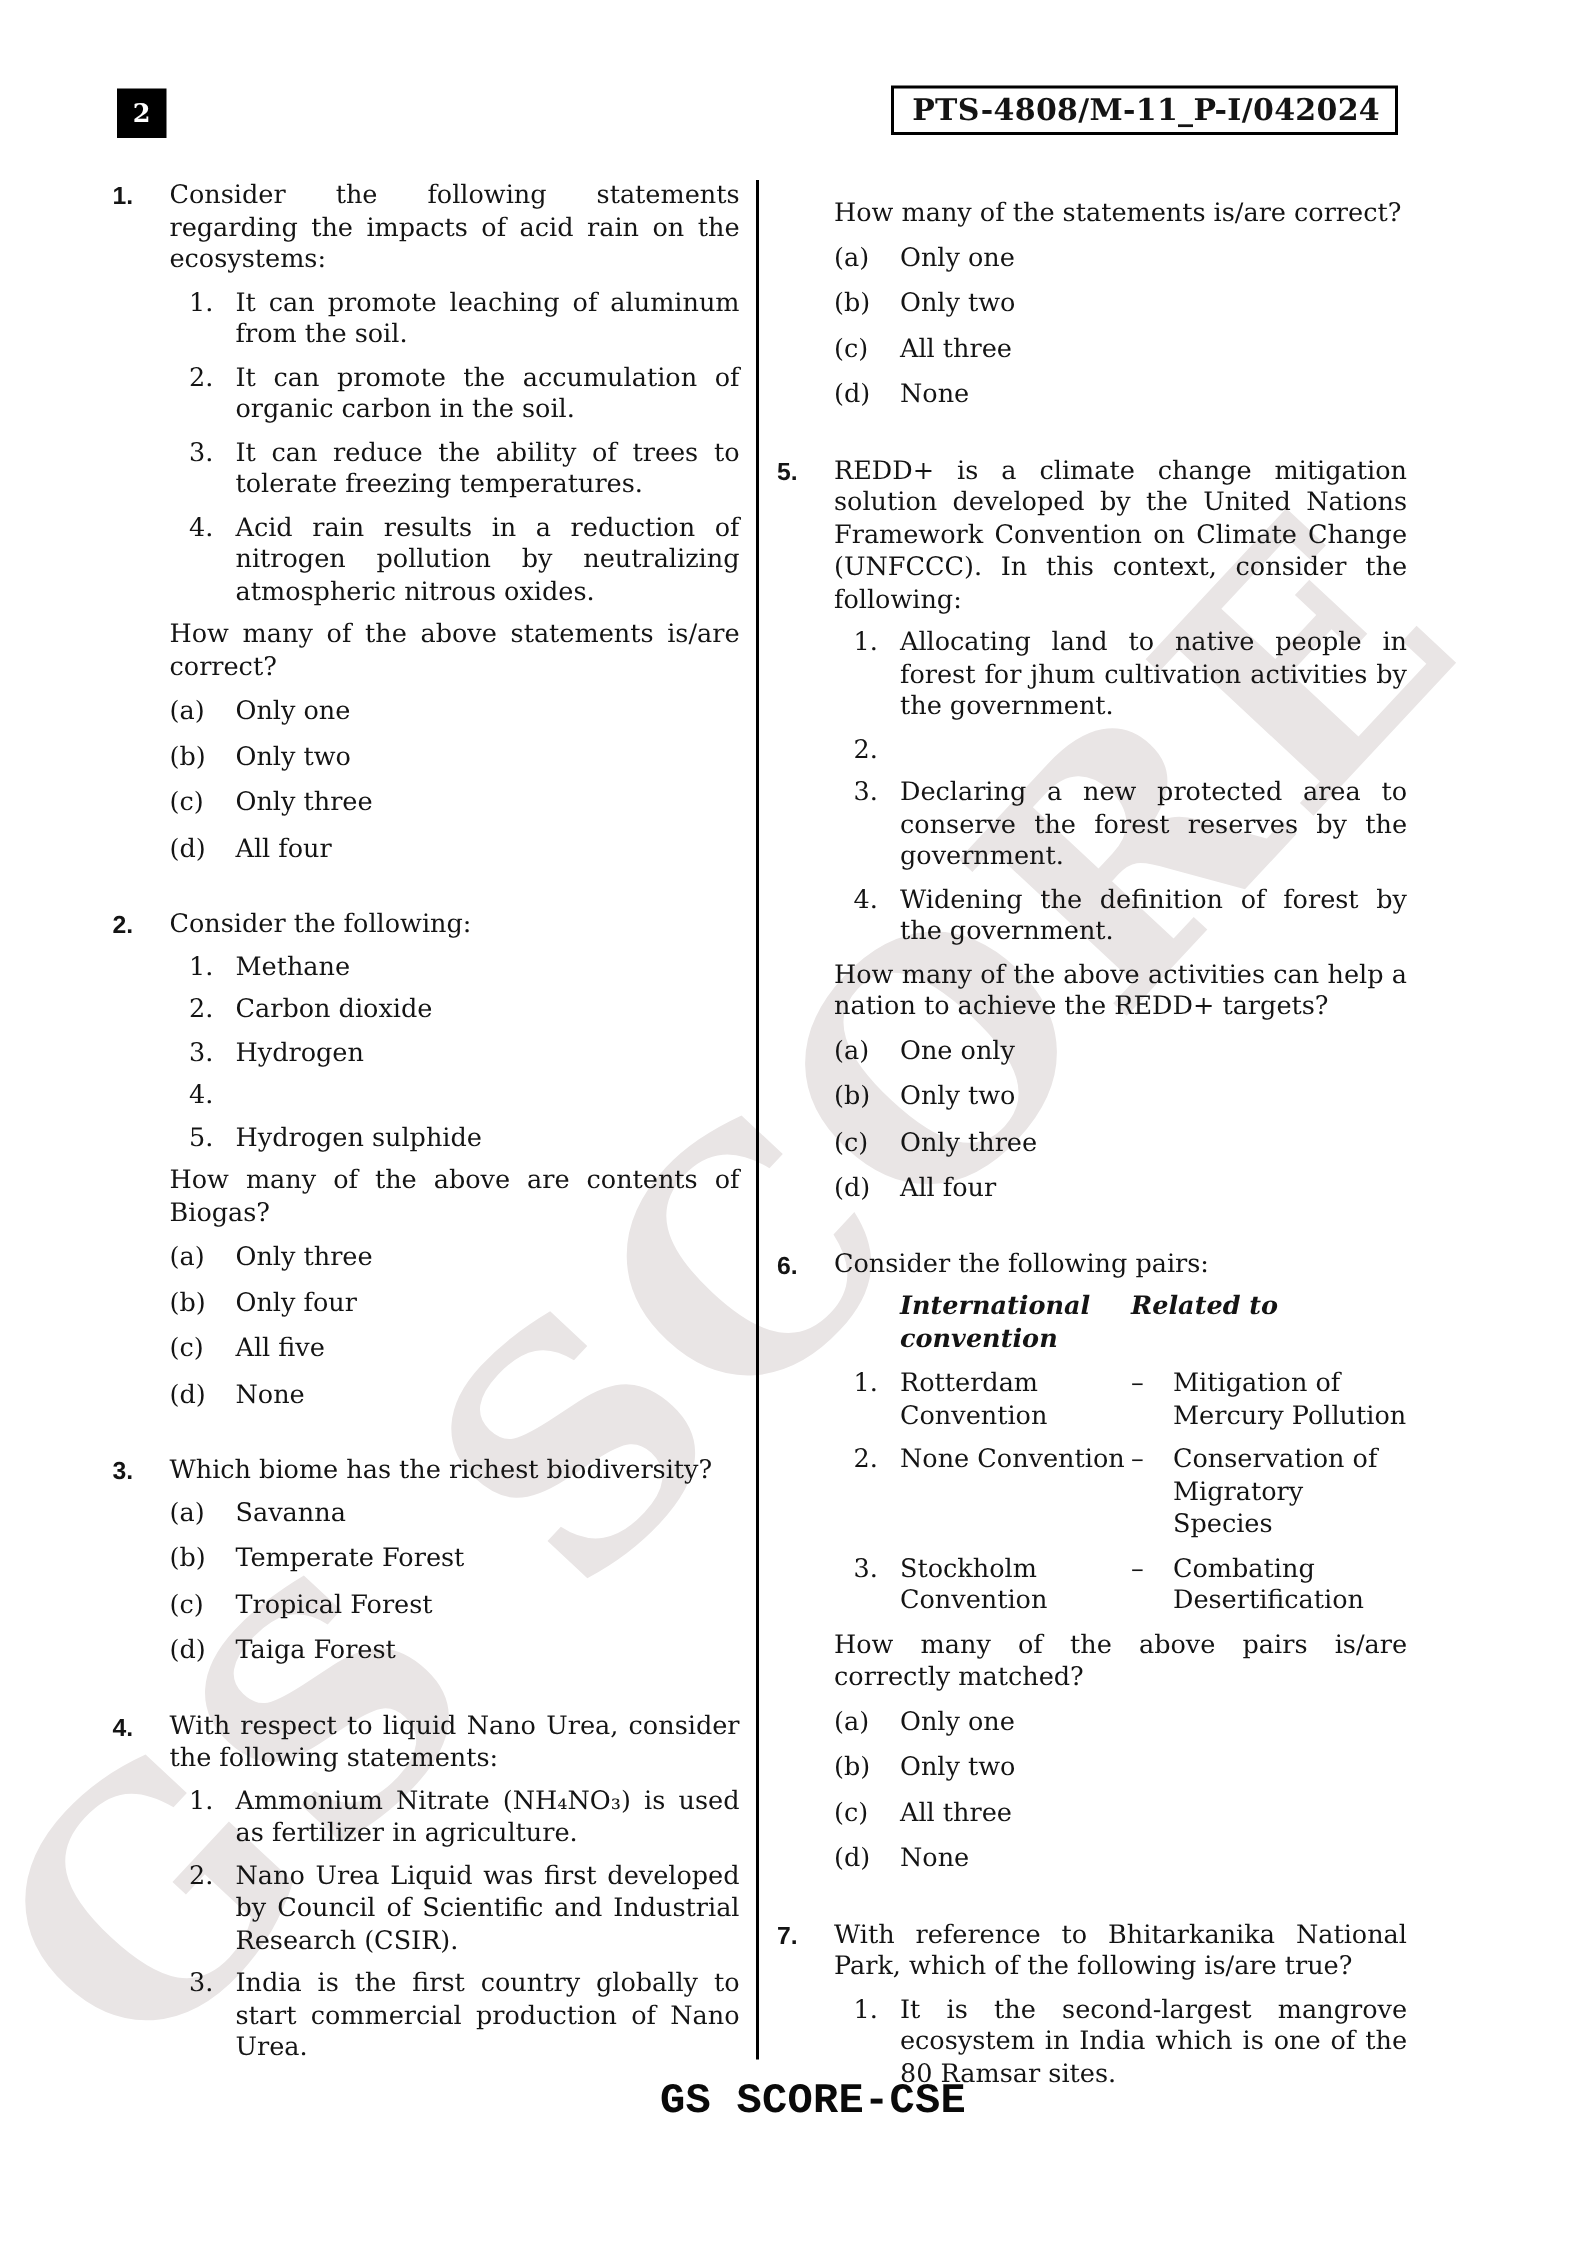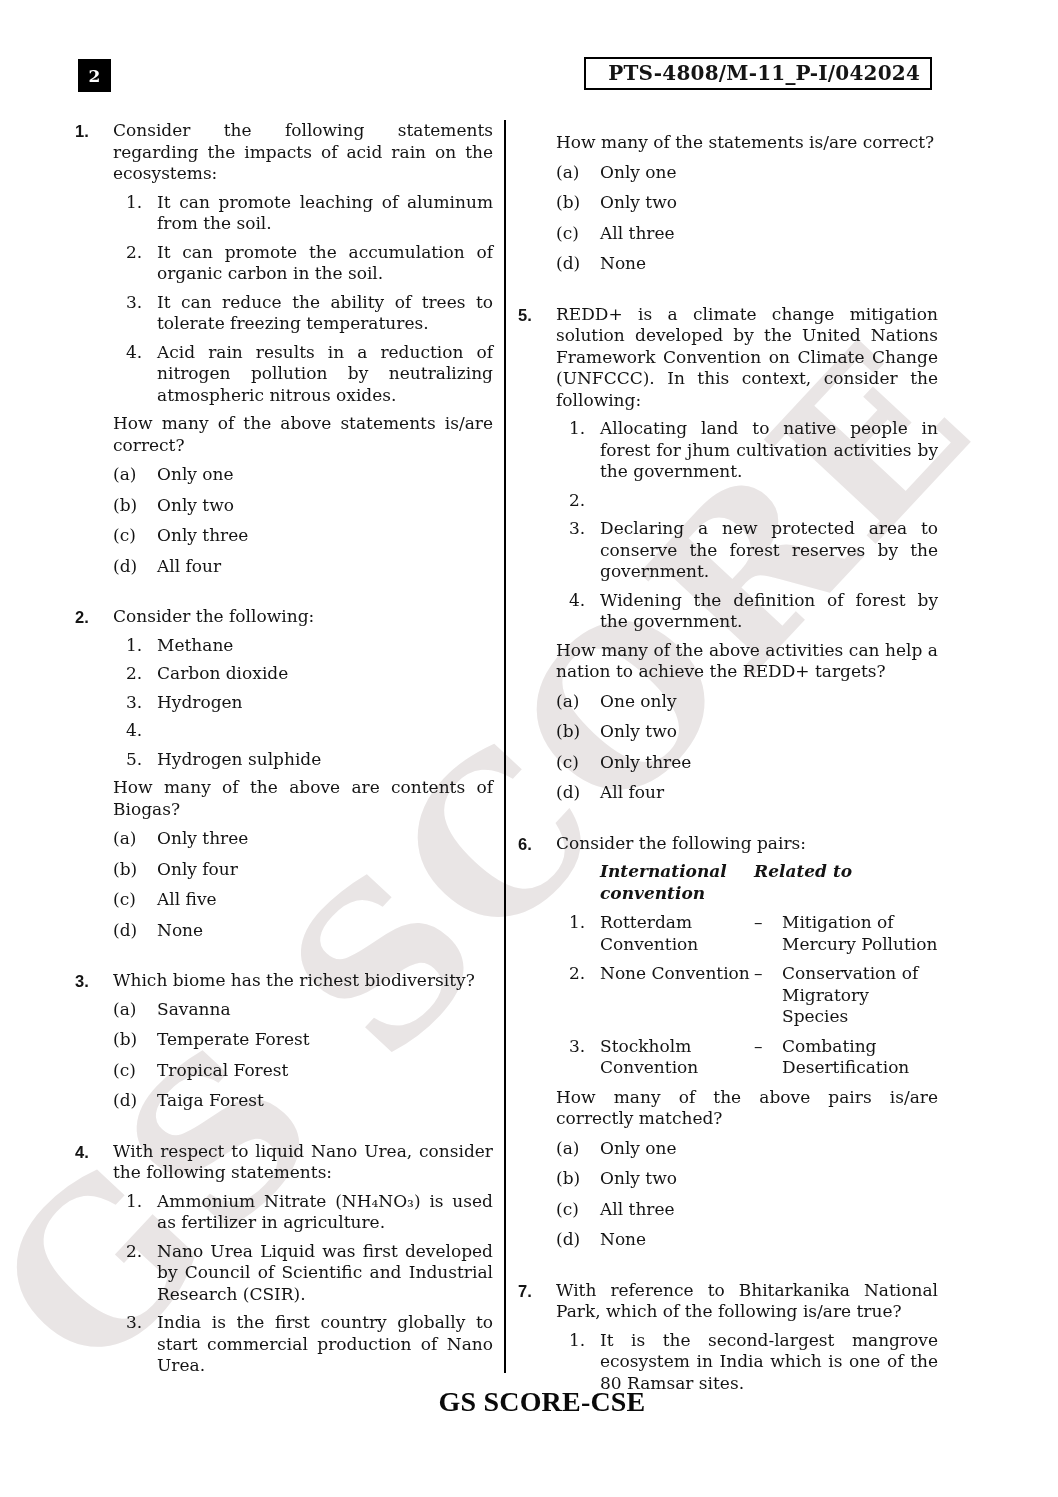--- a/index.html
+++ b/index.html
@@ -27,21 +27,21 @@
   
   .pagenum-box{
     position:absolute;left:78px;top:59px;width:33px;height:33px;
     background:#000;color:#fff;
     display:flex;align-items:center;justify-content:center;
     font-weight:bold;font-size:17px;z-index:2;
   }
   .code-box{
     position:absolute;top:57px;right:126px;
     border:2px solid #000;
-    padding:2px 10px 3px 22px;
+    padding:2px 10px 3px 12px;
     font-weight:bold;font-size:20px;letter-spacing:0.2px;
     z-index:2;background:#fff;
   }
   
   .columns{
     position:absolute;top:120px;left:75px;
     display:flex;align-items:stretch;z-index:1;
   }
   .col-left{width:418px;}
   .col-right{width:420px;}
@@ -74,21 +74,21 @@
   .phname{flex:0 0 178px;}
   .prow{display:flex;margin:0 0 8px 13px;}
   .pnum{flex:0 0 31px;}
   .pname{flex:0 0 150px;padding-right:4px;}
   .pdash{flex:0 0 28px;}
   .prel{flex:1;}
   
   .footer{
     position:absolute;top:1386px;left:0;width:100%;
     text-align:center;text-indent:26px;
-    font-family:Liberation Serif, serif;
+    font-family:Liberation Mono, monospace;
     font-weight:bold;font-size:28px;letter-spacing:0.2px;
     color:#0a0a0a;z-index:2;
   }
 </style>
 </head>
 <body>
 
 <div class="page">
   <div class="watermark">GS SCORE</div>
 

